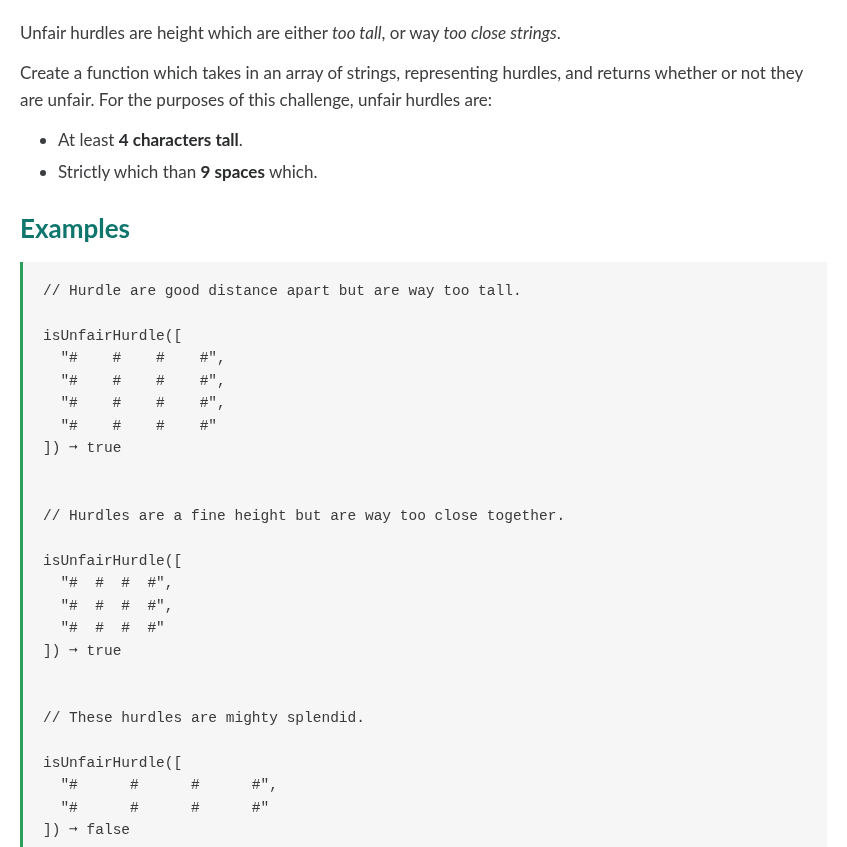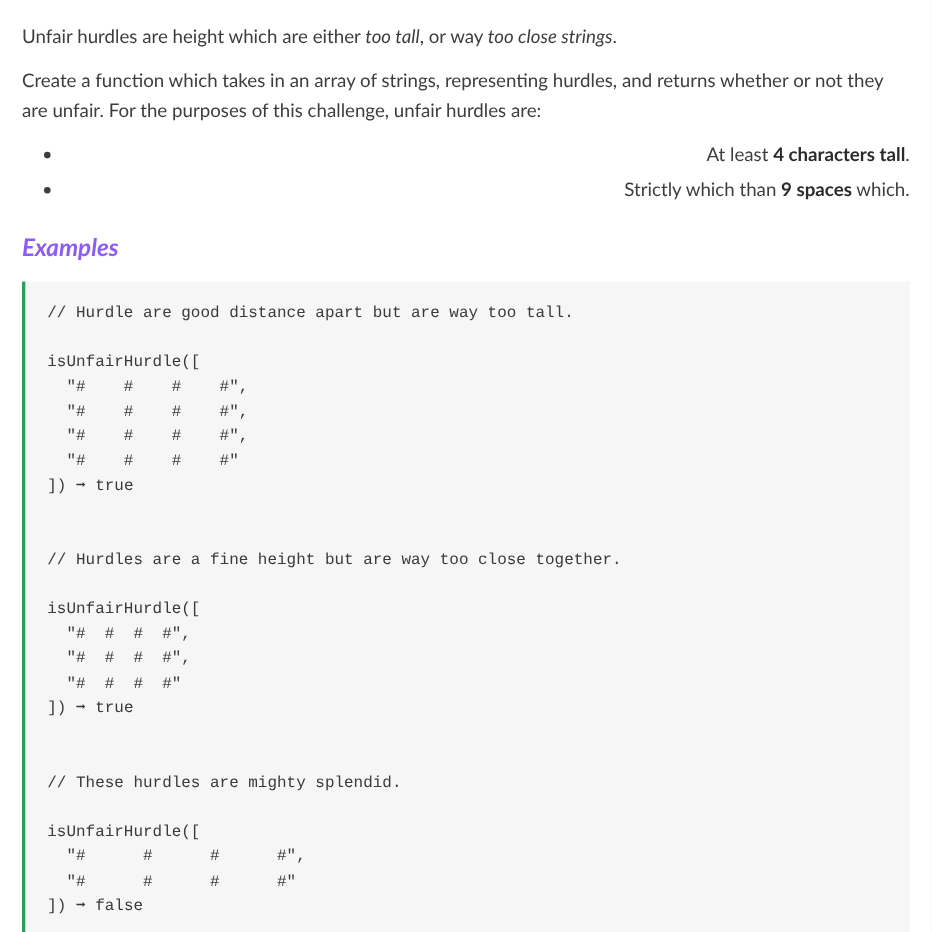--- a/index.html
+++ b/index.html
@@ -22,28 +22,26 @@
   strong {
     font-weight: 700;
     color: #2a2b2c;
   }
   ul {
     margin: 6px 0 18px 0;
     padding-left: 38px;
   }
   li {
     margin: 6px 0;
-    text-align: right;
   }
   h2 {
-    font-size: 22px;
+    font-size: 26px;
     font-weight: 700;
     margin: 22px 0 14px 0;
-    color: #8b5cf6;
-    font-style: italic;
+    color: #0f766e;
   }
   pre.code-block {
     background: #f6f6f6;
     border-left: 3px solid #2aa05a;
     padding: 18px 20px;
     margin: 0;
     font-family: "Menlo", "Consolas", "Courier New", monospace;
     font-size: 14.5px;
     line-height: 1.55;
     color: #3a3a3a;

